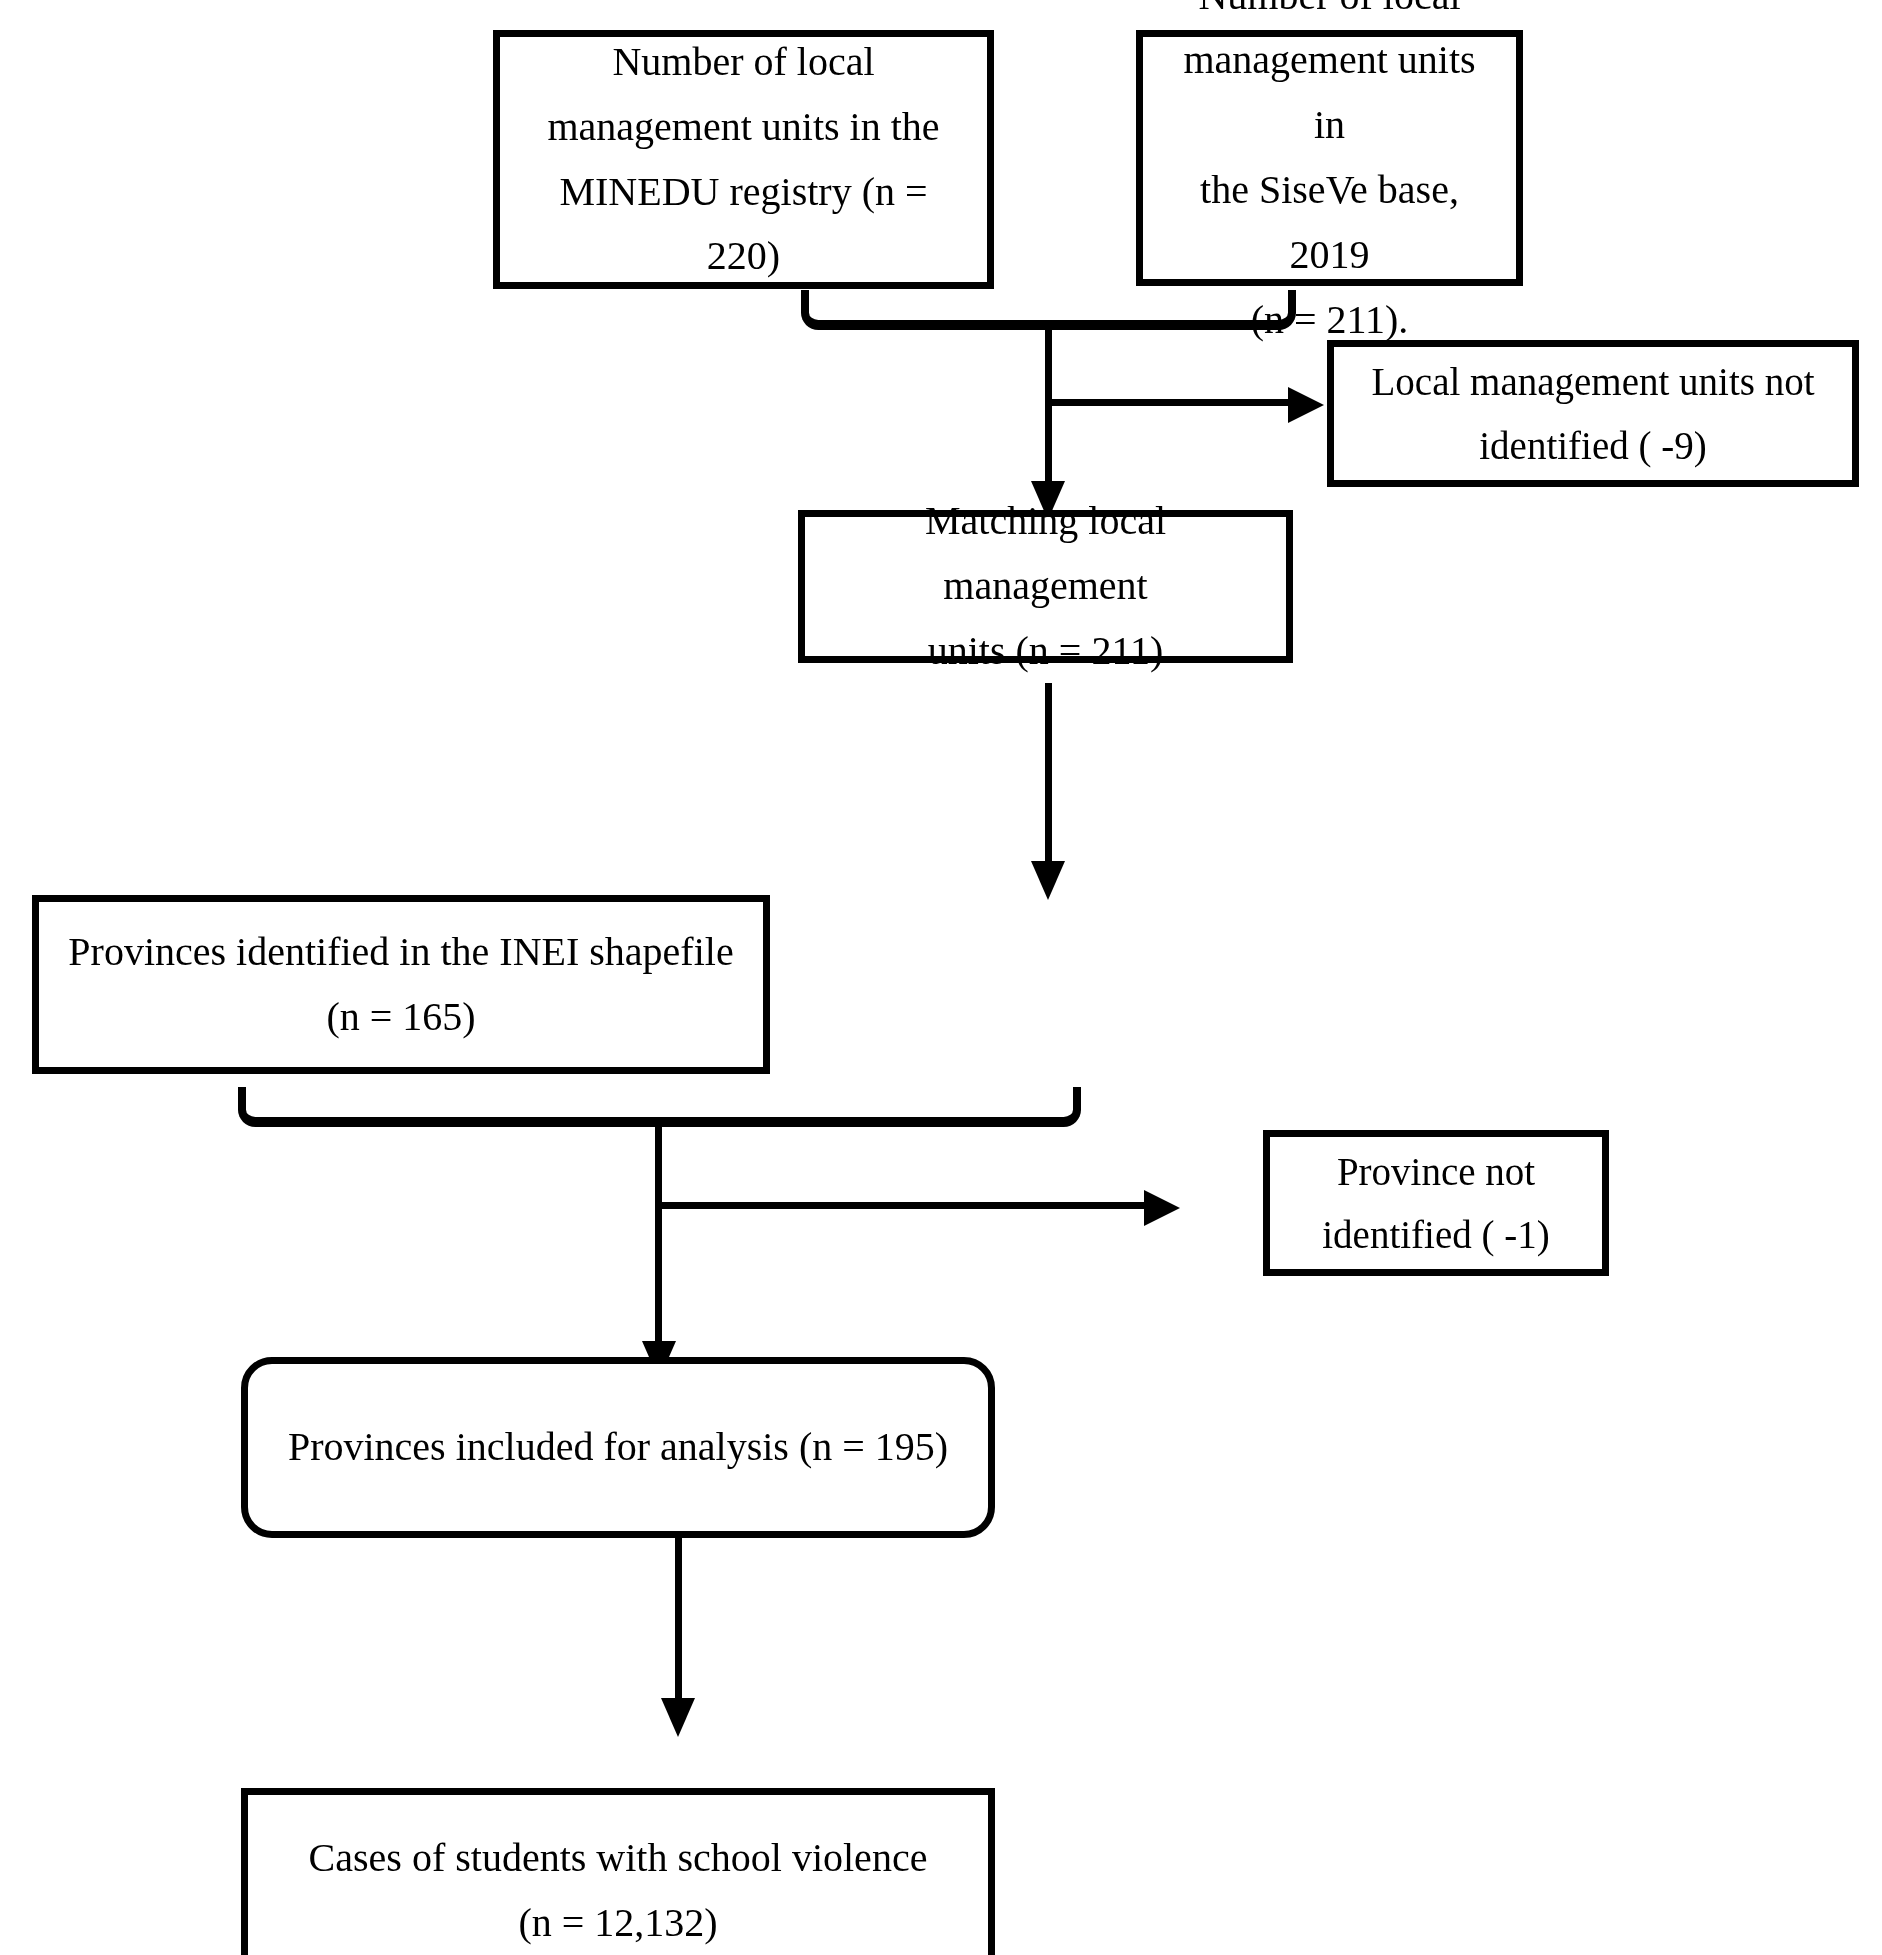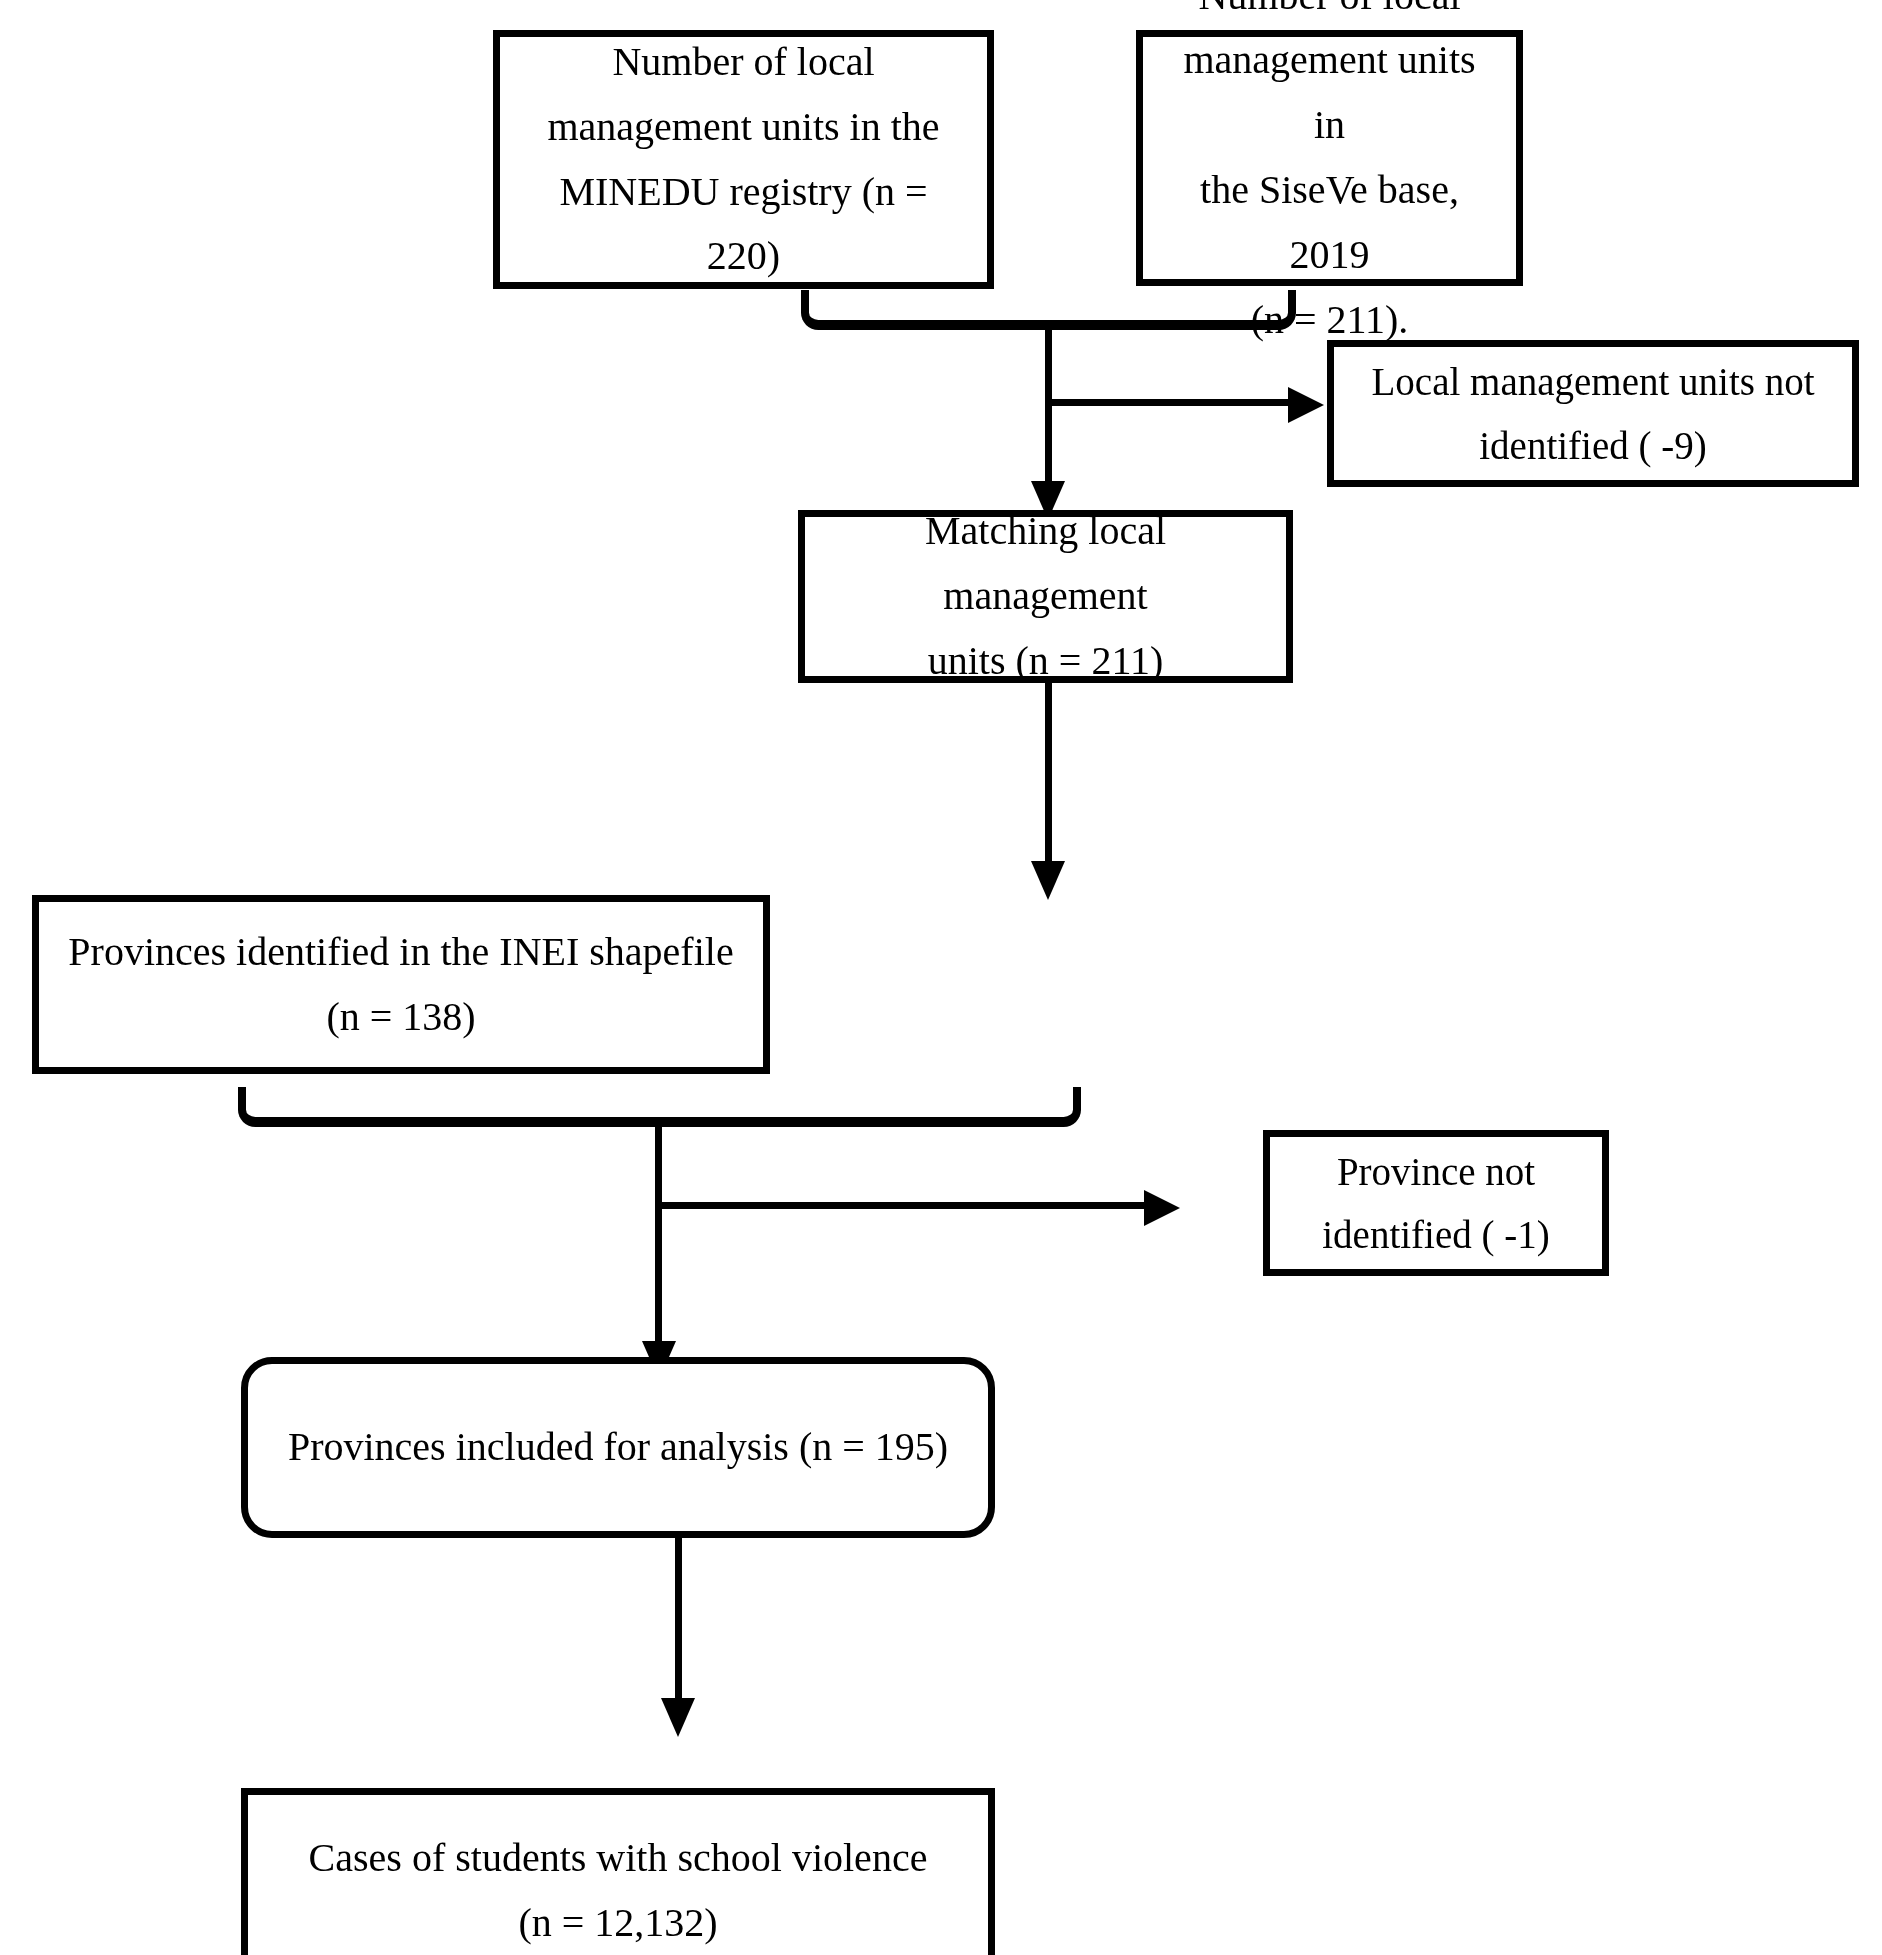--- a/index.html
+++ b/index.html
@@ -98,31 +98,31 @@
   <div class="arrow-down" style="left:1031px; top:481px;"></div>
 
   <div class="hline" style="left:1049px; top:399px; width:249px;"></div>
   <div class="arrow-right" style="left:1288px; top:387px;"></div>
 
   <div class="node" style="left:1327px; top:340px; width:532px; height:147px; font-size:39px;">
     <span class="txt">Local management units not
 identified ( -9)</span>
   </div>
 
-  <div class="node" style="left:798px; top:510px; width:495px; height:173px;">
+  <div class="node" style="left:798px; top:510px; width:495px; height:153px;">
     <span class="txt">Matching local management
 units (n = 211)</span>
   </div>
 
   <div class="vline" style="left:1045px; top:683px; height:193px;"></div>
   <div class="arrow-down" style="left:1031px; top:861px;"></div>
 
   <div class="node" style="left:32px; top:895px; width:738px; height:179px;">
     <span class="txt">Provinces identified in the INEI shapefile
-(n = 138)</span>
+(n = 165)</span>
   </div>
 
 
   <div class="bracket" style="left:238px; top:1087px; width:843px; height:40px;"></div>
 
   <div class="vline" style="left:655px; top:1122px; height:229px;"></div>
   <div class="arrow-down" style="left:642px; top:1341px;"></div>
 
   <div class="hline" style="left:659px; top:1202px; width:492px;"></div>
   <div class="arrow-right" style="left:1144px; top:1190px;"></div>

